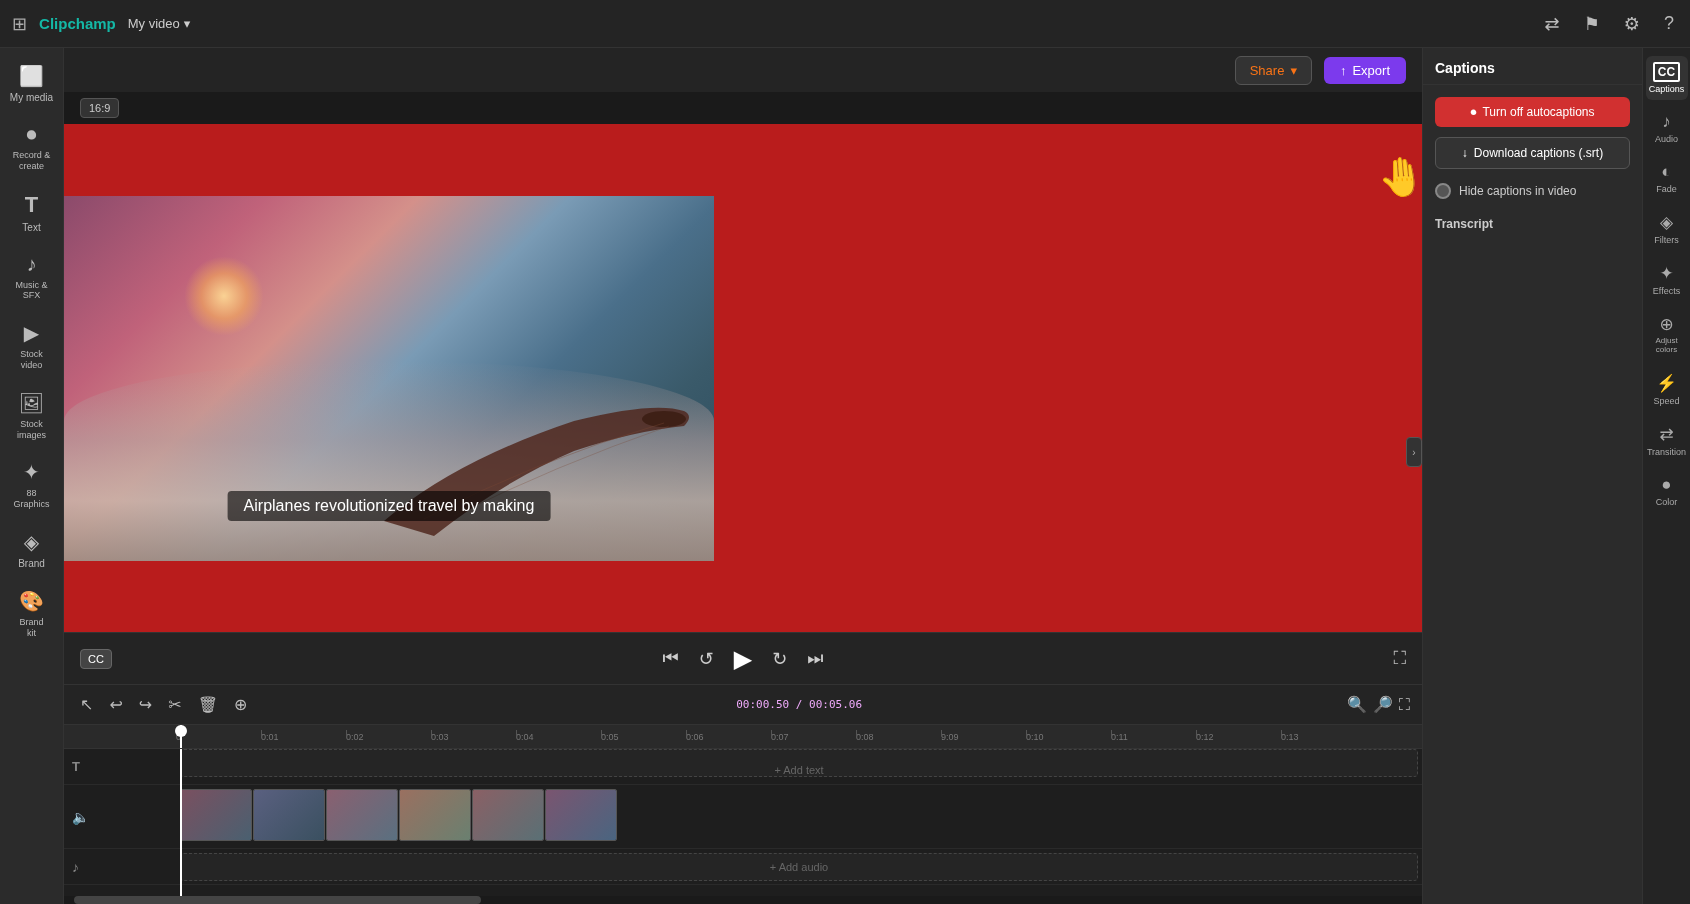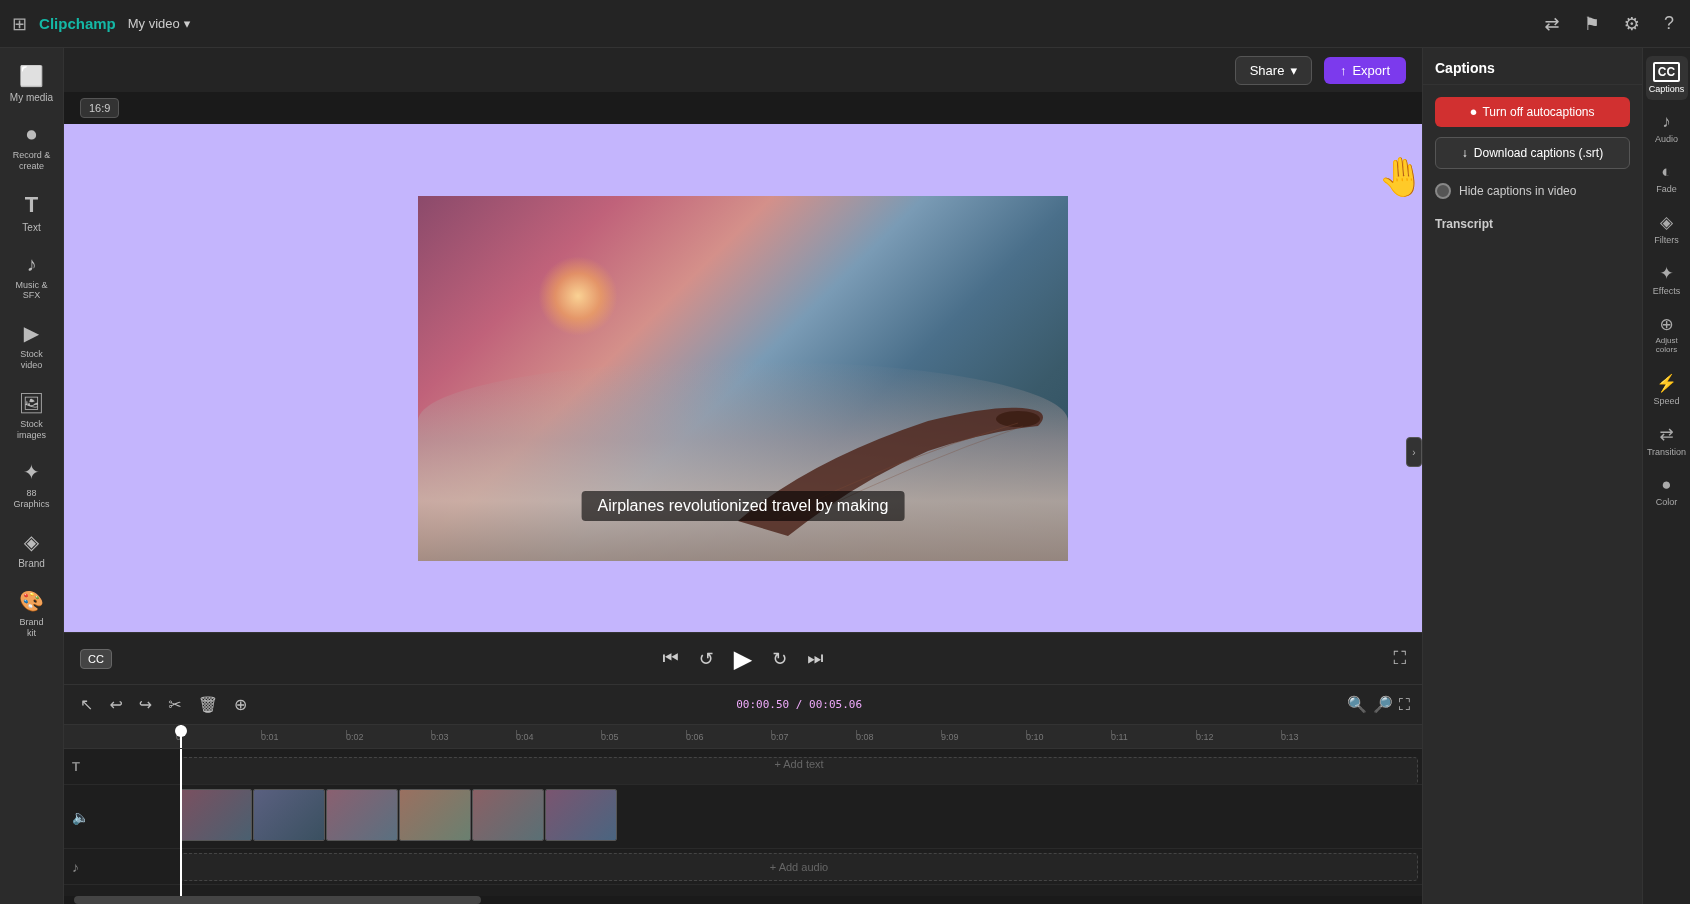--- a/index.html
+++ b/index.html
@@ -80,21 +80,21 @@
       display: flex;
       align-items: center;
       justify-content: flex-end;
       padding: 0 16px;
       gap: 12px;
       background: #242424;
     }
     .share-btn {
       background: #333;
       border: 1px solid #555;
-      color: #ffffff;
+      color: #f97316;
       padding: 6px 14px;
       border-radius: 6px;
       cursor: pointer;
       font-size: 13px;
       display: flex;
       align-items: center;
       gap: 6px;
     }
     .export-btn {
       background: #7c3aed;
@@ -115,22 +115,22 @@
       color: #ccc;
       padding: 3px 8px;
       border-radius: 4px;
       font-size: 11px;
     }
 
     .video-wrapper {
       flex: 1;
       display: flex;
       align-items: center;
-      justify-content: center;
-      background: #c4b5fd;
+      justify-content: flex-start;
+      background: #b91c1c;
       position: relative;
     }
     .video-frame {
       width: 650px;
       height: 365px;
       position: relative;
       background: #000;
       overflow: hidden;
     }
     .video-bg {
@@ -328,26 +328,26 @@
       height: 100%;
       position: relative;
       overflow: hidden;
     }
     .add-text-track {
       background: #252525;
       border: 1px dashed #444;
       height: 28px;
       border-radius: 4px;
       display: flex;
-      align-items: flex-start;
+      align-items: flex-end;
       justify-content: center;
       font-size: 11px;
       color: #666;
       cursor: pointer;
-      margin: 8px 4px;
+      margin: 0 4px;
     }
     .video-thumb {
       width: 72px;
       height: 52px;
       background: linear-gradient(135deg, #8b4a6b, #4a6f8a);
       border: 1px solid #555;
       border-radius: 2px;
       overflow: hidden;
       position: relative;
     }

